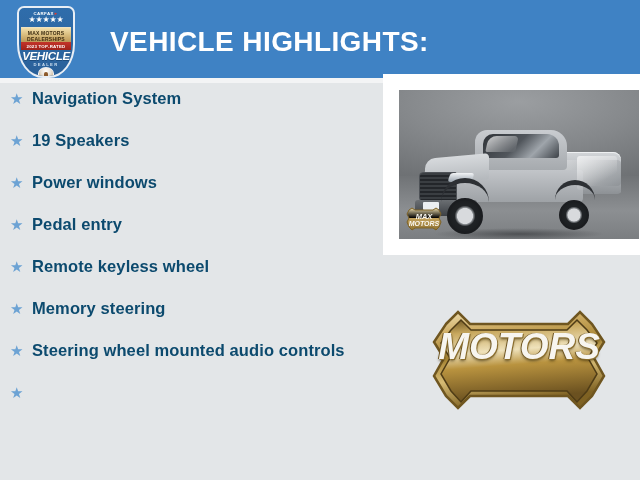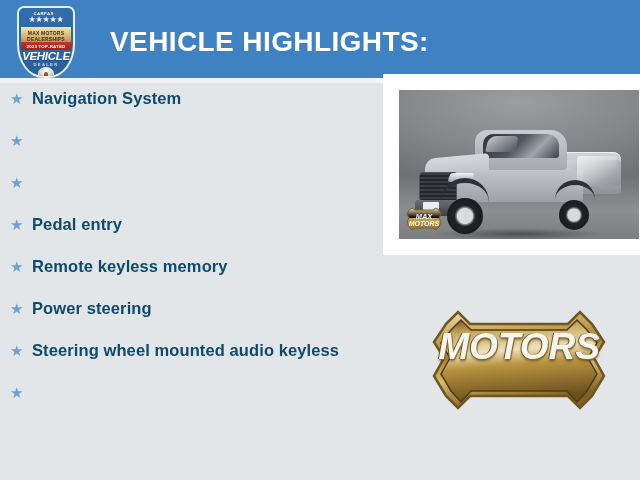--- a/index.html
+++ b/index.html
@@ -454,44 +454,46 @@
 
   <div id="feature-list">
 
     <div class="feature-item">
       <span class="feature-bullet">★</span>
       <span class="feature-label">Navigation System</span>
     </div>
 
     <div class="feature-item">
       <span class="feature-bullet">★</span>
-    </div>
-
-    <div class="feature-item">
-      <span class="feature-bullet">★</span>
+      <span class="feature-label">19 Speakers</span>
+    </div>
+
+    <div class="feature-item">
+      <span class="feature-bullet">★</span>
+      <span class="feature-label">Power windows</span>
     </div>
 
     <div class="feature-item">
       <span class="feature-bullet">★</span>
       <span class="feature-label">Pedal entry</span>
     </div>
 
     <div class="feature-item">
       <span class="feature-bullet">★</span>
-      <span class="feature-label">Remote keyless memory</span>
-    </div>
-
-    <div class="feature-item">
-      <span class="feature-bullet">★</span>
-      <span class="feature-label">Power steering</span>
-    </div>
-
-    <div class="feature-item">
-      <span class="feature-bullet">★</span>
-      <span class="feature-label">Steering wheel mounted audio keyless</span>
+      <span class="feature-label">Remote keyless wheel</span>
+    </div>
+
+    <div class="feature-item">
+      <span class="feature-bullet">★</span>
+      <span class="feature-label">Memory steering</span>
+    </div>
+
+    <div class="feature-item">
+      <span class="feature-bullet">★</span>
+      <span class="feature-label">Steering wheel mounted audio controls</span>
     </div>
 
     <div class="feature-item">
       <span class="feature-bullet">★</span>
     </div>
 
   </div>
 
   <div id="vehicle-photo-frame">
     <div id="vehicle-photo">

